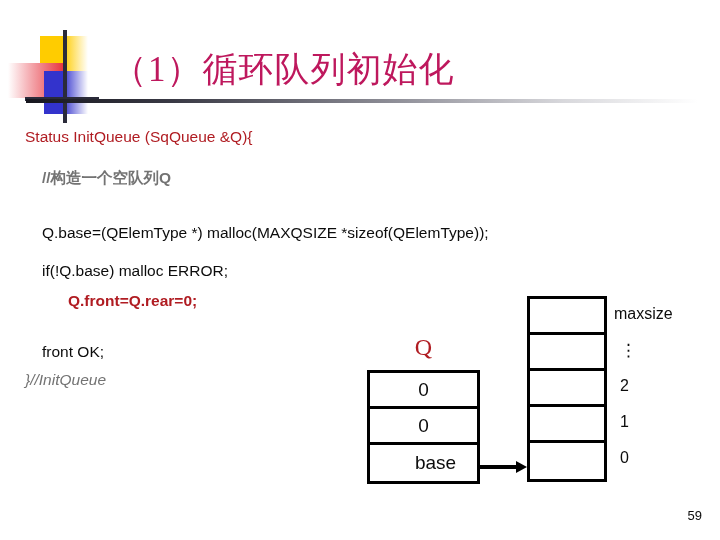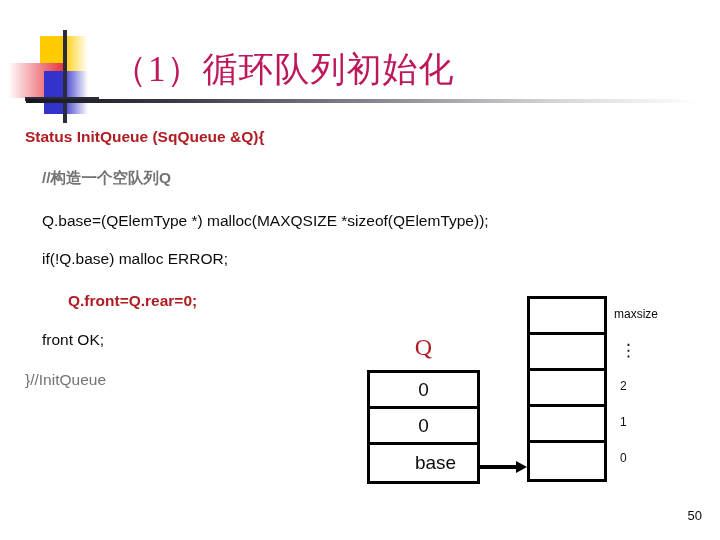--- a/index.html
+++ b/index.html
@@ -87,30 +87,30 @@
   }
 
   
   .code-line {
     position: absolute;
     font-family: "Liberation Sans", sans-serif;
     font-size: 15.5px;
     white-space: nowrap;
   }
   .c-red   { color: #B01C22; }
-  .c-black { color: #0c0c0c; }
+  .c-black { color: #0c0c0c; margin-top: 12px; }
   .c-navy  { color: #737373; }
 
-  #line-1 { left: 25px;  top: 128px; font-weight: bold; }
+  #line-1 { left: 25px;  top: 128px; font-weight: normal; }
   #line-2 { left: 42px;  top: 168px; font-weight: bold; }
   #line-3 { left: 42px;  top: 212px; }
   #line-4 { left: 42px;  top: 250px; }
   #line-5 { left: 42px;  top: 292px; font-weight: bold; margin-left: 26px; }
   #line-6 { left: 42px;  top: 331px; }
-  #line-7 { left: 25px;  top: 371px; }
+  #line-7 { left: 25px;  top: 371px; font-style: italic; }
 
   
   #diagram {
     position: absolute;
     left: 0;
     top: 0;
     width: 720px;
     height: 540px;
     pointer-events: none;
   }
@@ -170,21 +170,21 @@
     position: absolute;
     left: 614px;
     top: 296px;
     width: 100px;
   }
   #arr-labels .lbl {
     height: 36px;
     display: flex;
     align-items: center;
     font-family: "Liberation Sans", sans-serif;
-    font-size: 12px;
+    font-size: 16px;
     color: #0c0c0c;
   }
   #arr-labels .lbl.dots {
     font-size: 17px;
     letter-spacing: 0;
     padding-left: 6px;
   }
   #arr-labels .lbl.num { padding-left: 6px; }
 
   
@@ -272,13 +272,13 @@
   <div id="arr-labels">
     <div class="lbl">maxsize</div>
     <div class="lbl dots">⋮</div>
     <div class="lbl num">2</div>
     <div class="lbl num">1</div>
     <div class="lbl num">0</div>
   </div>
 
 </div>
 
-<div id="page-number">50</div>
+<div id="page-number">59</div>
 
 </body></html>

